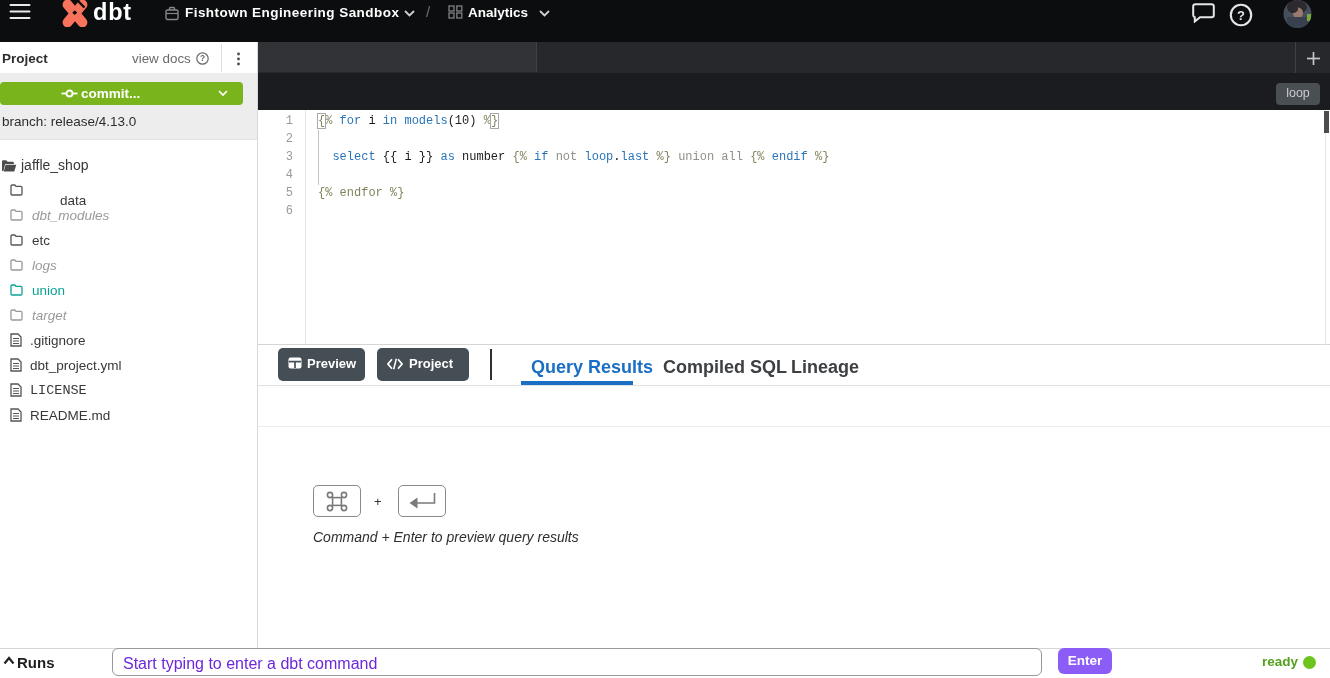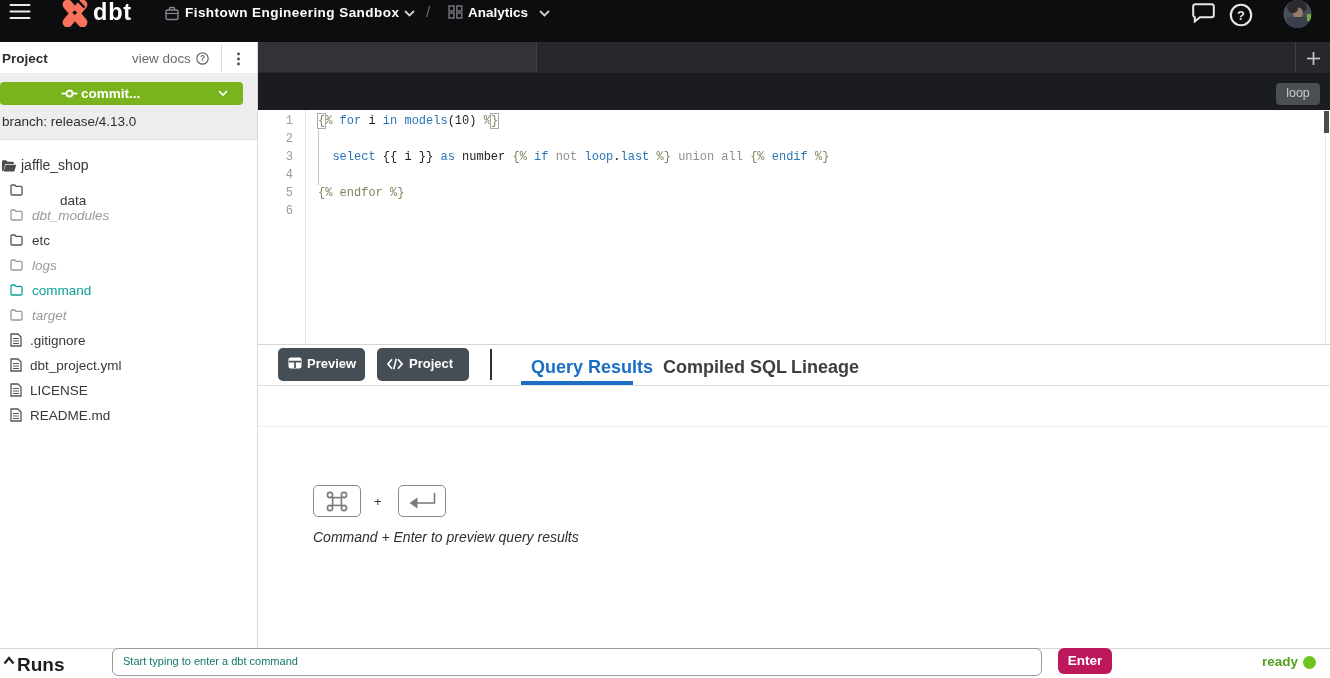--- a/index.html
+++ b/index.html
@@ -58,21 +58,21 @@
   #strip2 { left:258px; top:386px; width:1072px; height:41px; background:#fff;
     border-bottom:1px solid #ecedee; }
   .keybox { position:absolute; width:48px; height:32px; border:1.5px solid #8a8a8a;
     border-radius:5px; background:#fff; }
 
   
   #statusbar { left:0; top:648px; width:1330px; height:30px; background:#fff;
     border-top:1px solid #d6d6d6; }
   #cmdinput { left:112px; top:648px; width:930px; height:28px; border:1.5px solid #98999b;
     border-radius:6px; background:#fff; }
-  #enterbtn { left:1058px; top:648px; width:54px; height:26px; background:#be185d;
+  #enterbtn { left:1058px; top:648px; width:54px; height:26px; background:#8b5cf6;
     border-radius:6px; color:#fff; font-weight:bold; font-size:13.5px;
     text-align:center; line-height:25px; }
 </style>
 </head>
 <body>
 <div id="root">
 
   <div class="abs" id="topbar"></div>
 
   <svg class="abs" style="left:9px;top:3px" width="23" height="18" viewBox="0 0 23 18">
@@ -190,21 +190,21 @@
   <div class="abs tree-txt" style="left:32px;top:233px;">etc</div>
 
   <svg class="abs" style="left:10px;top:259px" width="13" height="12" viewBox="0 0 13 12">
     <path d="M1 2.2 Q1 1 2.2 1 H4.8 L6 2.4 H10.8 Q12 2.4 12 3.6 V9.8 Q12 11 10.8 11 H2.2 Q1 11 1 9.8 Z" fill="none" stroke="#999" stroke-width="1.3"></path>
   </svg>
   <div class="abs tree-it" style="left:32px;top:258px;">logs</div>
 
   <svg class="abs" style="left:10px;top:284px" width="13" height="12" viewBox="0 0 13 12">
     <path d="M1 2.2 Q1 1 2.2 1 H4.8 L6 2.4 H10.8 Q12 2.4 12 3.6 V9.8 Q12 11 10.8 11 H2.2 Q1 11 1 9.8 Z" fill="none" stroke="#0ba296" stroke-width="1.3"></path>
   </svg>
-  <div class="abs" style="left:32px;top:283px;font-size:13.5px;color:#0ba296;">command</div>
+  <div class="abs" style="left:32px;top:283px;font-size:13.5px;color:#0ba296;">union</div>
 
   <svg class="abs" style="left:10px;top:309px" width="13" height="12" viewBox="0 0 13 12">
     <path d="M1 2.2 Q1 1 2.2 1 H4.8 L6 2.4 H10.8 Q12 2.4 12 3.6 V9.8 Q12 11 10.8 11 H2.2 Q1 11 1 9.8 Z" fill="none" stroke="#999" stroke-width="1.3"></path>
   </svg>
   <div class="abs tree-it" style="left:32px;top:308px;">target</div>
 
   <svg class="abs" style="left:10px;top:333px" width="12" height="14" viewBox="0 0 12 14">
     <path d="M1 1 H8 L11 4 V13 H1 Z" fill="none" stroke="#555" stroke-width="1.3"></path>
     <line x1="3" y1="5.5" x2="9" y2="5.5" stroke="#555" stroke-width="1"></line>
     <line x1="3" y1="8" x2="9" y2="8" stroke="#555" stroke-width="1"></line>
@@ -219,21 +219,21 @@
     <line x1="3" y1="10.5" x2="9" y2="10.5" stroke="#555" stroke-width="1"></line>
   </svg>
   <div class="abs tree-txt" style="left:30px;top:358px;">dbt_project.yml</div>
 
   <svg class="abs" style="left:10px;top:383px" width="12" height="14" viewBox="0 0 12 14">
     <path d="M1 1 H8 L11 4 V13 H1 Z" fill="none" stroke="#555" stroke-width="1.3"></path>
     <line x1="3" y1="5.5" x2="9" y2="5.5" stroke="#555" stroke-width="1"></line>
     <line x1="3" y1="8" x2="9" y2="8" stroke="#555" stroke-width="1"></line>
     <line x1="3" y1="10.5" x2="9" y2="10.5" stroke="#555" stroke-width="1"></line>
   </svg>
-  <div class="abs tree-txt" style="left:30px;top:383px;">LICENSE</div>
+  <div class="abs tree-txt" style="left:30px;top:383px;font-family:Liberation Mono, monospace;">LICENSE</div>
 
   <svg class="abs" style="left:10px;top:408px" width="12" height="14" viewBox="0 0 12 14">
     <path d="M1 1 H8 L11 4 V13 H1 Z" fill="none" stroke="#555" stroke-width="1.3"></path>
     <line x1="3" y1="5.5" x2="9" y2="5.5" stroke="#555" stroke-width="1"></line>
     <line x1="3" y1="8" x2="9" y2="8" stroke="#555" stroke-width="1"></line>
     <line x1="3" y1="10.5" x2="9" y2="10.5" stroke="#555" stroke-width="1"></line>
   </svg>
   <div class="abs tree-txt" style="left:30px;top:408px;">README.md</div>
 
   <div class="abs" id="tabbar"></div>
@@ -302,20 +302,20 @@
       <path d="M28.5 1 V11 H7" fill="none" stroke="#7a7a7a" stroke-width="1.6"></path>
       <path d="M11.5 5.5 L3.5 11 L11.5 16.5 Z" fill="#7a7a7a"></path>
     </svg>
   </div>
   <div class="abs" style="left:313px;top:529px;font-size:14px;font-style:italic;color:#2e2e2e;">Command + Enter to preview query results</div>
 
   <div class="abs" id="statusbar"></div>
   <svg class="abs" style="left:3px;top:656px" width="12" height="9" viewBox="0 0 12 9">
     <path d="M1.5 7.5 L6 2 L10.5 7.5" fill="none" stroke="#222" stroke-width="2.2"></path>
   </svg>
-  <div class="abs" style="left:17px;top:654px;font-size:19px;font-weight:bold;color:#1e1e1e;">Runs</div>
+  <div class="abs" style="left:17px;top:654px;font-size:15px;font-weight:bold;color:#1e1e1e;">Runs</div>
   <div class="abs" id="cmdinput"></div>
-  <div class="abs" style="left:123px;top:655px;font-size:11px;color:#0f766e;">Start typing to enter a dbt command</div>
+  <div class="abs" style="left:123px;top:655px;font-size:16px;color:#6d28d9;">Start typing to enter a dbt command</div>
   <div class="abs" id="enterbtn">Enter</div>
   <div class="abs" style="left:1262px;top:654px;font-size:13.5px;font-weight:bold;color:#55a01e;">ready</div>
   <div class="abs" style="left:1303px;top:656px;width:13px;height:13px;border-radius:50%;background:#6cc41c;"></div>
 
 </div>
 
 </body></html>

